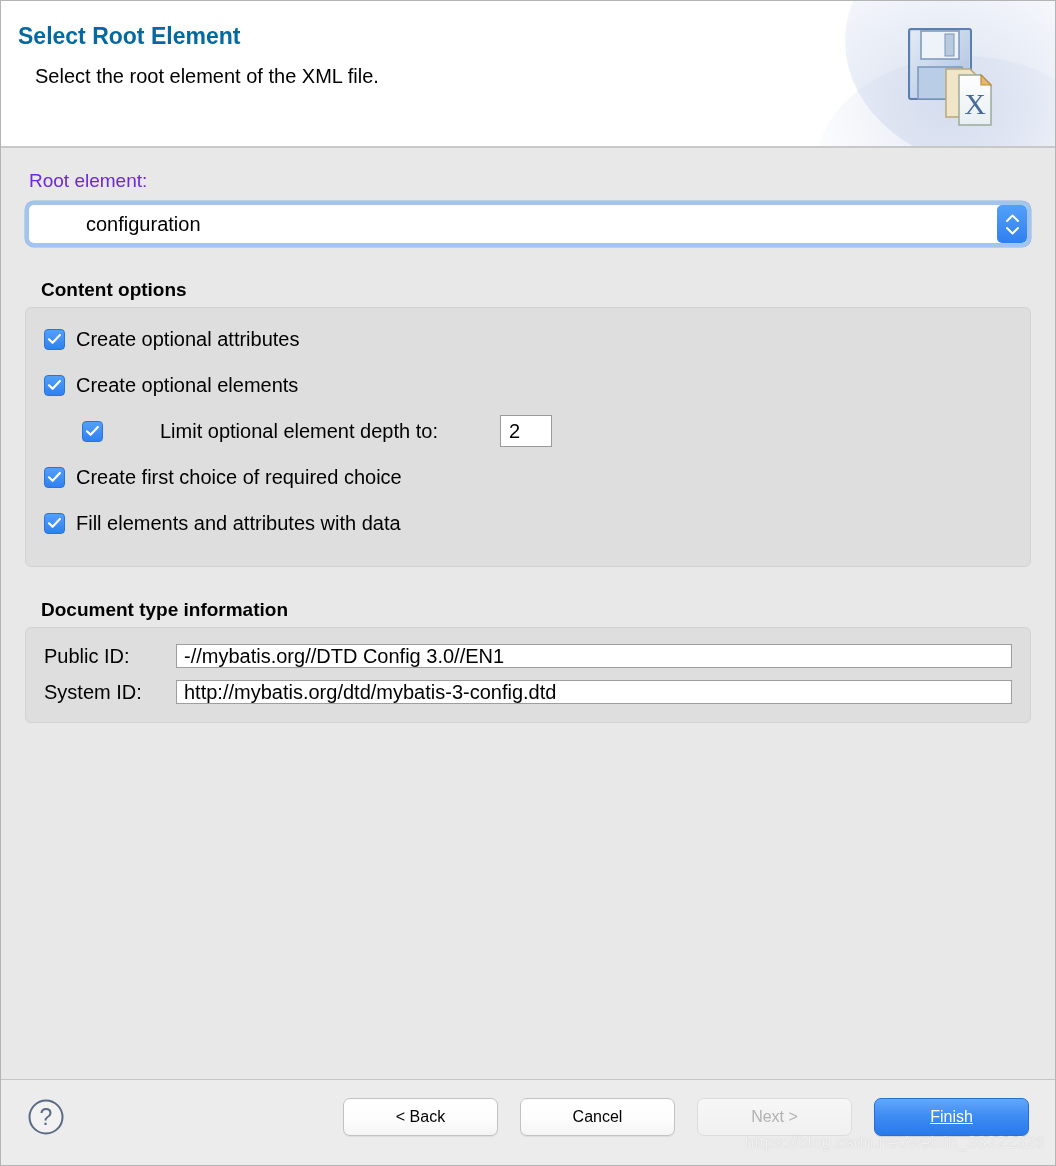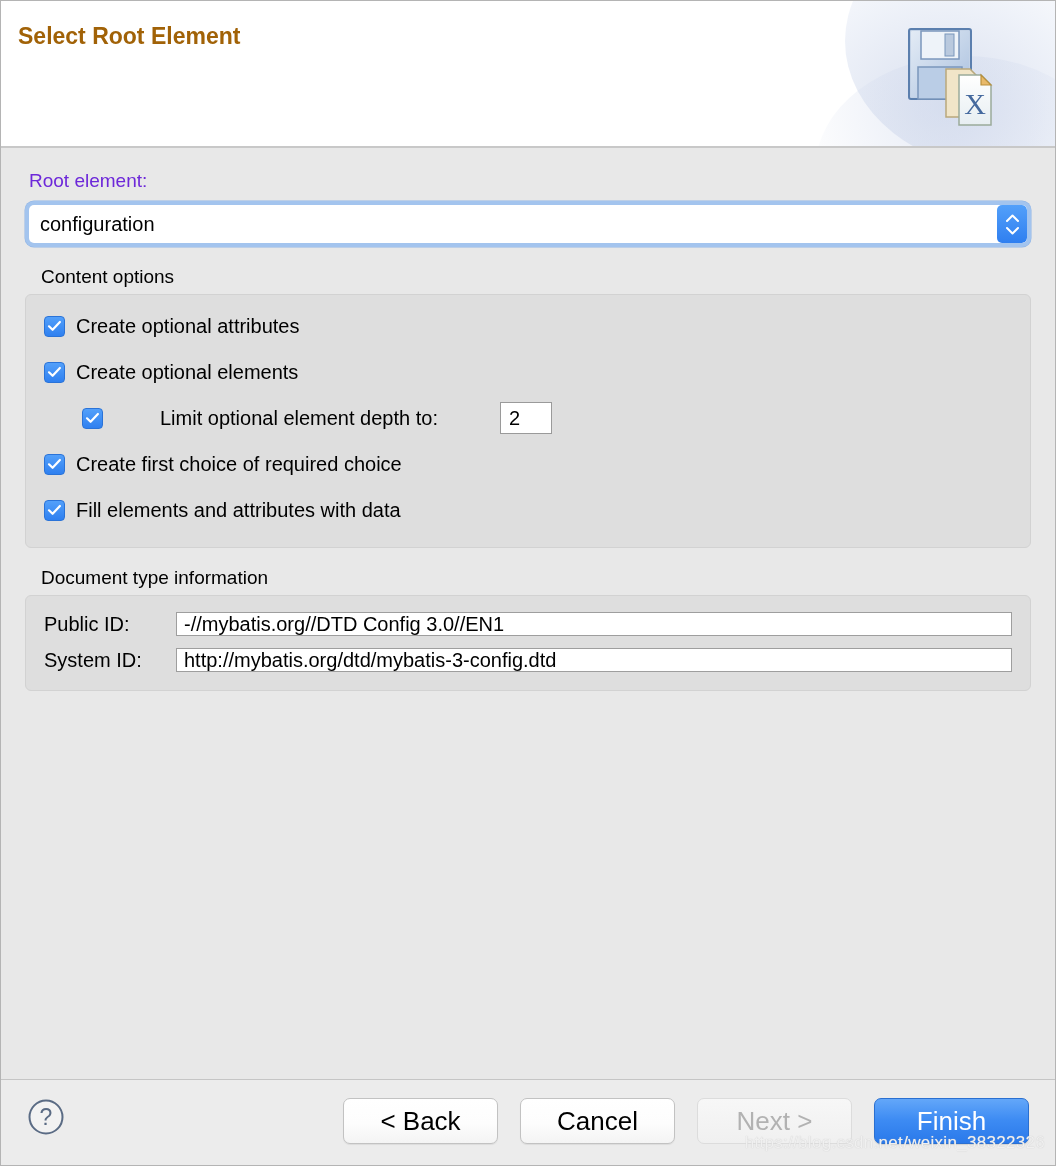--- a/index.html
+++ b/index.html
@@ -97,21 +97,21 @@
     background: radial-gradient(ellipse at 45% 20%, rgba(212,220,238,0.6) 0%, rgba(255,255,255,0) 68%);
     border-radius: 50%;
     pointer-events: none;
   }
   .header-title {
     position: absolute;
     left: 17px;
     top: 22px;
     font-size: 23px;
     font-weight: bold;
-    color: #a16207;
+    color: #0369a1;
   }
   .header-desc {
     position: absolute;
     left: 34px;
     top: 64px;
     font-size: 20px;
     color: #000000;
   }
   .header-icon {
     position: absolute;
@@ -144,20 +144,21 @@
     box-shadow: 0 0 0 0.5px #92b6e6;
   }
   .combo {
     position: relative;
     height: 38px;
     background: #ffffff;
     border-radius: 5px;
     display: flex;
     align-items: center;
     overflow: hidden;
+    padding-left: 46px;
   }
   .combo-value {
     flex: 1 1 auto;
     padding-left: 11px;
     font-size: 20px;
     color: #000;
     white-space: nowrap;
   }
   .combo-stepper {
     flex: 0 0 30px;
@@ -169,42 +170,43 @@
     flex-direction: column;
     align-items: center;
     justify-content: center;
     gap: 3px;
   }
 
   
   .group-title {
     font-size: 19px;
     color: #000;
-    margin: 19px 0 6px 16px;
+    margin: 32px 0 6px 16px;
+    font-weight: bold;
   }
   .group-panel {
     background: #dedede;
     border-radius: 6px;
     border: 1px solid #d2d2d2;
     box-sizing: border-box;
   }
   .group-content-options {
     padding: 16px 18px 18px 18px;
   }
   .group-doctype {
     padding: 16px 18px 18px 18px;
   }
 
   .check-row {
     display: flex;
     align-items: center;
     height: 30px;
     margin-bottom: 16px;
   }
-  .check-row:last-child { margin-bottom: 4px; }
+  .check-row:last-child { margin-bottom: 10px; }
   .check-row.indent { margin-left: 38px; gap: 46px; }
 
   .checkbox {
     width: 21px;
     height: 21px;
     border-radius: 4px;
     background: linear-gradient(to bottom, #53a0fa 0%, #2f80f0 100%);
     border: 1px solid #2a73d8;
     box-sizing: border-box;
     display: flex;
@@ -280,45 +282,46 @@
     height: 38px;
     flex: 0 0 38px;
   }
   .btn-group {
     margin-left: auto;
     display: flex;
     align-items: center;
     gap: 22px;
   }
   .btn {
-    height: 46px;
+    height: 38px;
     min-width: 155px;
     border-radius: 7px;
     display: flex;
     align-items: center;
     justify-content: center;
-    font-size: 26px;
+    font-size: 16px;
     box-sizing: border-box;
   }
   .btn.normal {
     background: linear-gradient(to bottom, #ffffff 0%, #fdfdfd 55%, #f4f4f4 100%);
     border: 1px solid #c2c2c2;
     color: #000;
     box-shadow: 0 1px 1px rgba(0,0,0,0.07);
   }
   .btn.disabled {
     background: linear-gradient(to bottom, #f7f7f7 0%, #f0f0f0 100%);
     border: 1px solid #dcdcdc;
     color: #b2b2b2;
   }
   .btn.primary {
     background: linear-gradient(to bottom, #63a7f9 0%, #3d8bf3 48%, #2a79ea 100%);
     border: 1px solid #2a6fd0;
     color: #ffffff;
     box-shadow: 0 1px 1px rgba(0,0,0,0.12);
+    text-decoration: underline;
   }
   .watermark {
     position: absolute;
     right: 10px;
     bottom: 12px;
     font-size: 17px;
     color: #f0f0f0;
     text-shadow: 0 0 1px rgba(190,190,190,0.9);
     letter-spacing: 0.3px;
     white-space: nowrap;
@@ -327,20 +330,21 @@
 </head>
 <body>
 
 <div class="window">
 
 
   <div class="header">
     <div class="header-swoosh"></div>
     <div class="header-swoosh2"></div>
     <div class="header-title">Select Root Element</div>
+    <div class="header-desc">Select the root element of the XML file.</div>
     <div class="header-icon">
       <svg viewBox="0 0 110 112" width="110" height="112">
 
         <rect x="8" y="14" width="62" height="70" rx="2" fill="#c3d2e6" stroke="#5b7fae" stroke-width="2"></rect>
         <rect x="10" y="16" width="58" height="66" rx="1" fill="url(#fg)"></rect>
         <defs>
           <linearGradient id="fg" x1="0" y1="0" x2="1" y2="1">
             <stop offset="0%" stop-color="#e3ebf5"></stop>
             <stop offset="55%" stop-color="#c4d4e9"></stop>
             <stop offset="100%" stop-color="#aac0de"></stop>

